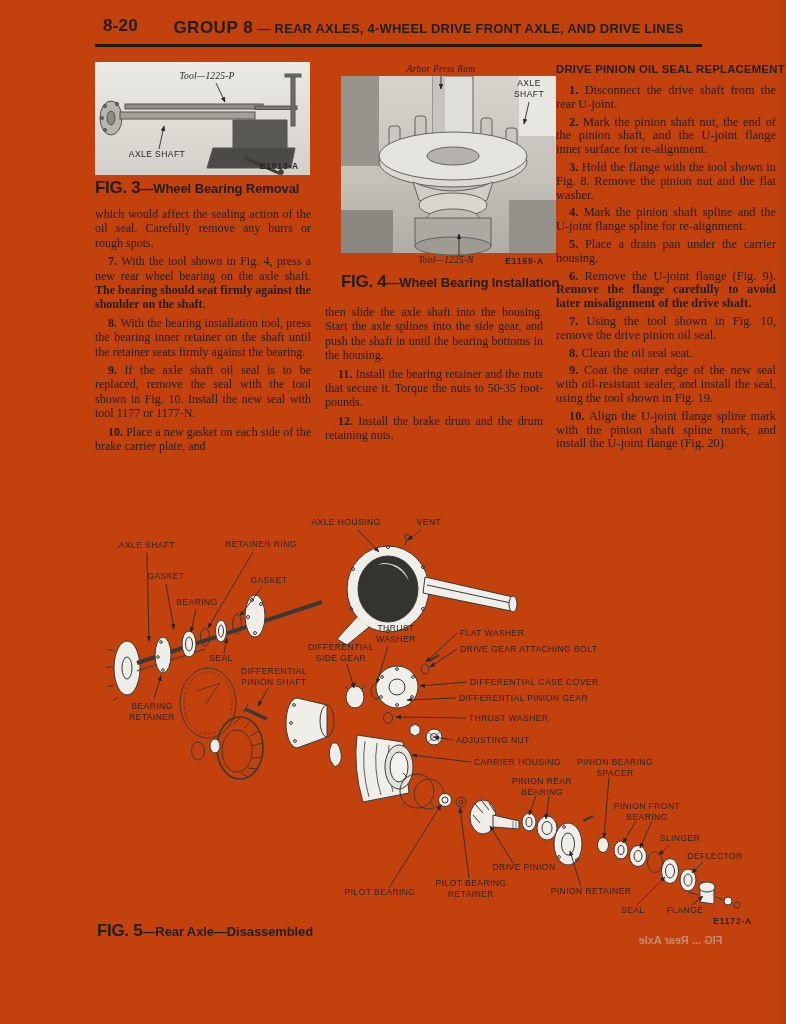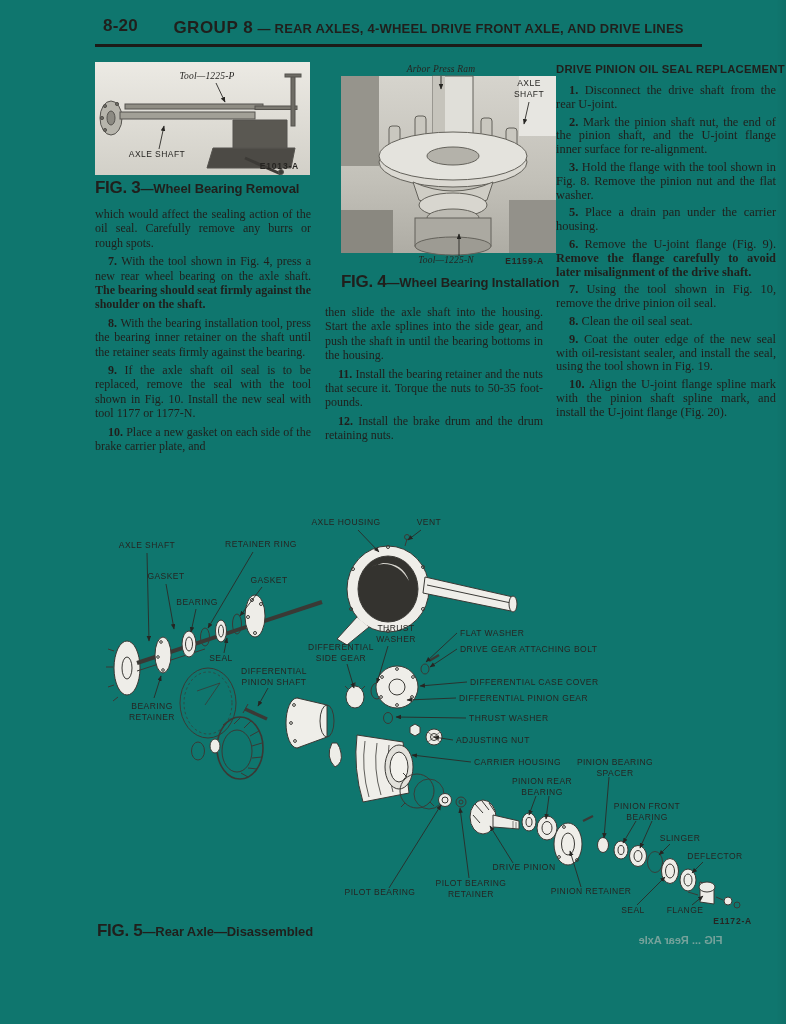--- a/index.html
+++ b/index.html
@@ -1,16 +1,16 @@
 <!DOCTYPE html>
 <html><head>
 <meta charset="utf-8">
 <style>
   html,body{margin:0;padding:0;background:#b8b6b0;}
-  .page{position:relative;width:786px;height:1024px;background:#0f766e;overflow:hidden;
+  .page{position:relative;width:786px;height:1024px;background:#c2410c;overflow:hidden;
         font-family:"Liberation Serif",serif;color:#201f1c;margin:0 auto;}
   .page::after{content:"";position:absolute;right:0;top:0;width:10px;height:100%;
         background:linear-gradient(to right,rgba(0,0,0,0),rgba(0,0,0,0.06));pointer-events:none;}
   
   .hdr{position:absolute;left:95px;top:16px;width:607px;height:24px;}
   .pagenum{position:absolute;left:8px;top:0;font-family:"Liberation Sans",sans-serif;
         font-weight:bold;font-size:17px;letter-spacing:.2px;}
   .gtitle{position:absolute;left:60px;right:0;top:2px;text-align:center;white-space:nowrap;
         font-family:"Liberation Sans",sans-serif;font-weight:bold;}
   .g8{font-size:17px;letter-spacing:.5px;}
@@ -159,20 +159,21 @@
       <p class="flush"><span>then slide the axle shaft into the housing. Start the axle splines into the side gear, and push the shaft in until the bearing bottoms in the housing.</span></p>
       <p><b>11. </b><span>Install the bearing retainer and the nuts that secure it. Torque the nuts to 50-35 foot-pounds.</span></p>
       <p><b>12. </b><span>Install the brake drum and the drum retaining nuts.</span></p>
     </div>
 
   <div class="colhead" style="left:556px;top:63px;">DRIVE PINION OIL SEAL REPLACEMENT</div>
   <div class="col" id="col3t" style="left:556px;top:84px;width:220px;">
       <p><b>1. </b><span>Disconnect the drive shaft from the rear U-joint.</span></p>
       <p><b>2. </b><span>Mark the pinion shaft nut, the end of the pinion shaft, and the U-joint flange inner surface for re-alignment.</span></p>
       <p><b>3. </b><span>Hold the flange with the tool shown in Fig. 8. Remove the pinion nut and the flat washer.</span></p>
+      <p><b>4. </b><span>Mark the pinion shaft spline and the U-joint flange spline for re-alignment.</span></p>
       <p><b>5. </b><span>Place a drain pan under the carrier housing.</span></p>
       <p><b>6. </b><span>Remove the U-joint flange (Fig. 9). </span><b>Remove the flange carefully to avoid later misalignment of the drive shaft.</b></p>
       <p><b>7. </b><span>Using the tool shown in Fig. 10, remove the drive pinion oil seal.</span></p>
       <p><b>8. </b><span>Clean the oil seal seat.</span></p>
       <p><b>9. </b><span>Coat the outer edge of the new seal with oil-resistant sealer, and install the seal, using the tool shown in Fig. 19.</span></p>
       <p><b>10. </b><span>Align the U-joint flange spline mark with the pinion shaft spline mark, and install the U-joint flange (Fig. 20).</span></p>
     </div>
 
   <svg id="fig5svg" style="position:absolute;left:85px;top:505px;" width="700" height="430" viewBox="0 0 700 430">
     <defs>

